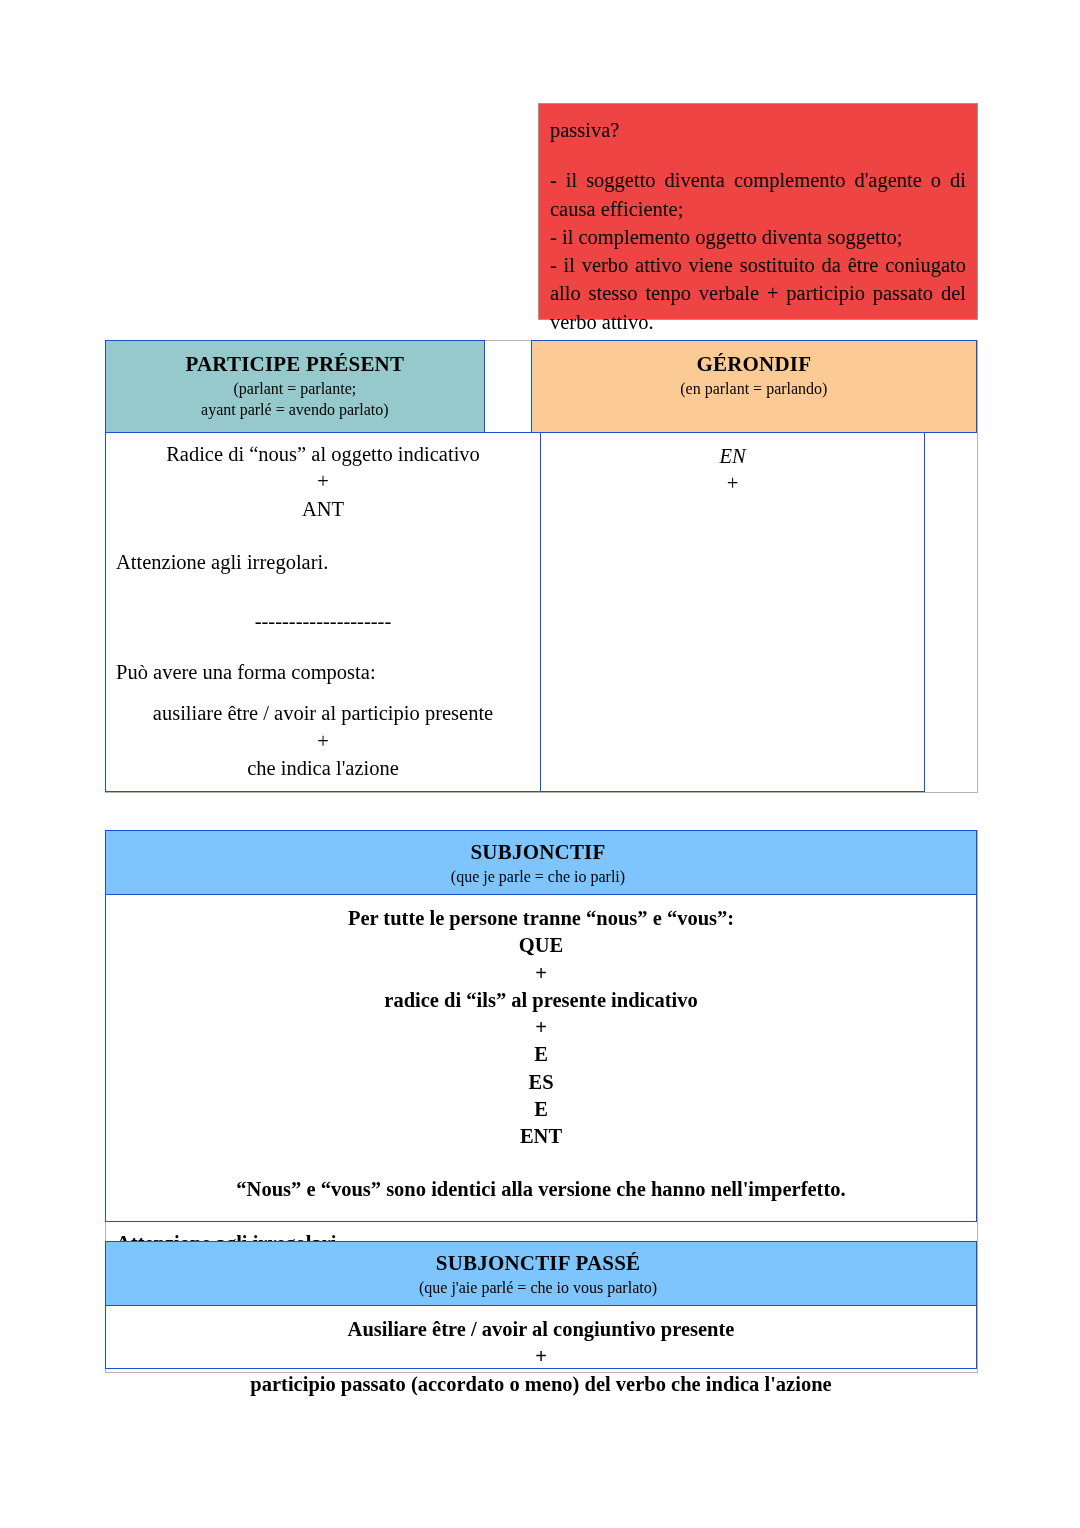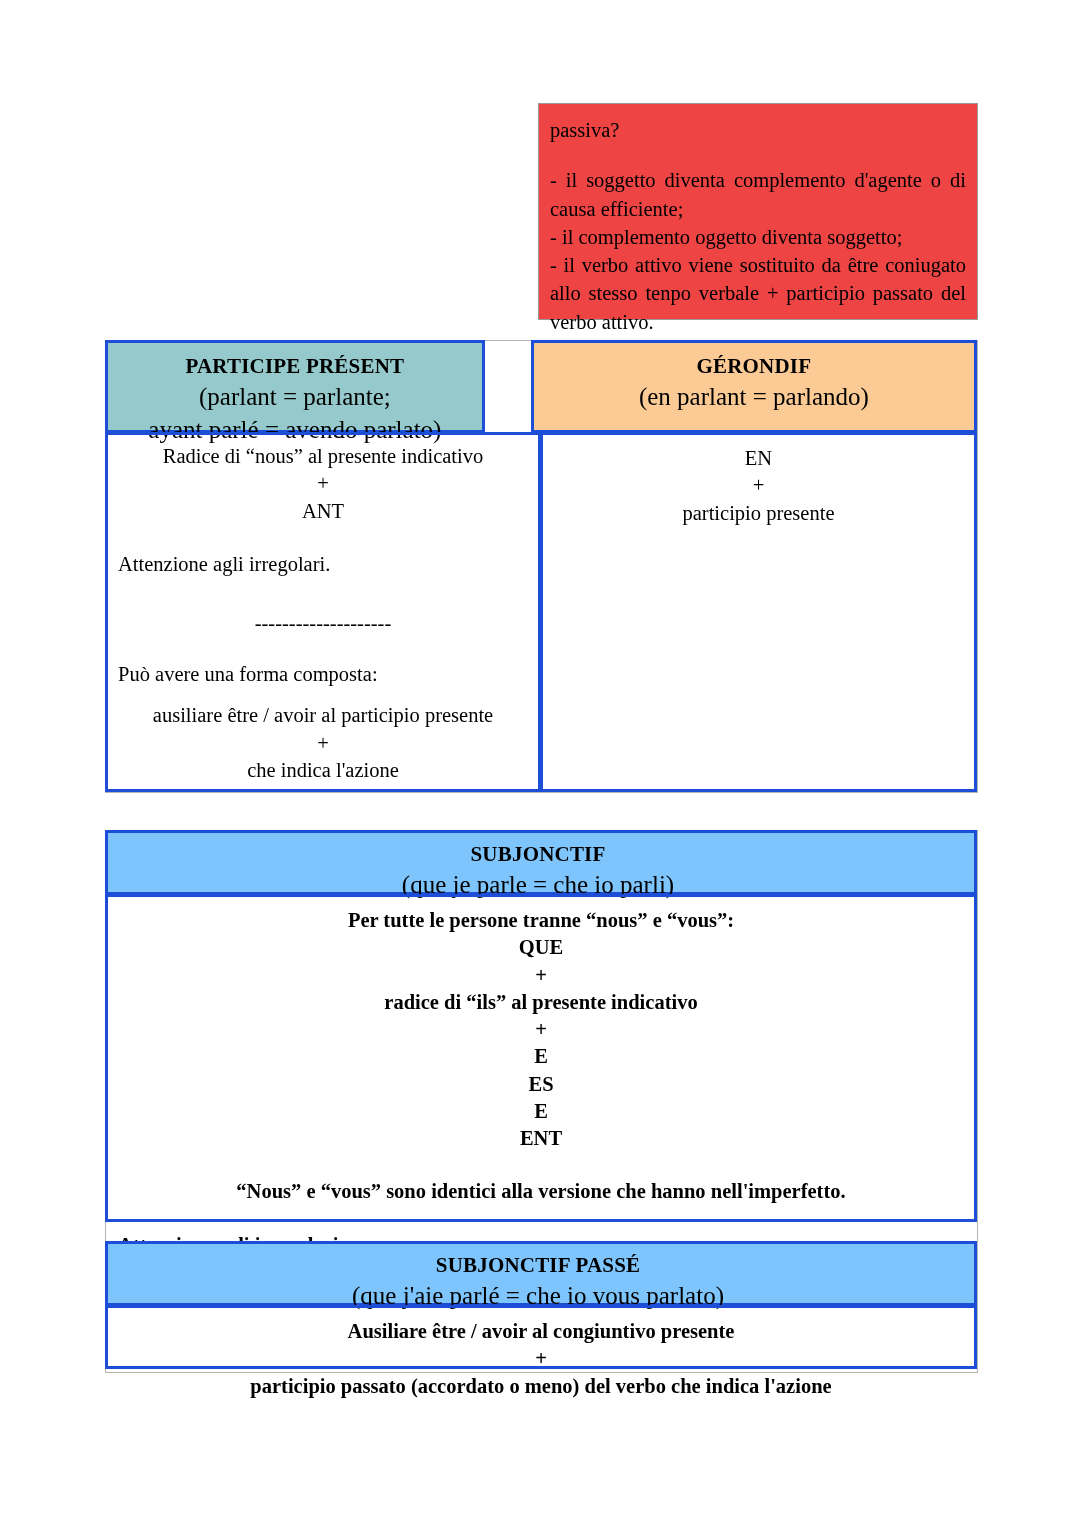--- a/index.html
+++ b/index.html
@@ -35,21 +35,21 @@
   .passiva-gap { height: 22px; }
 
   
   .tbl {
     position: absolute;
     border: 1px solid #b5b5b5;
     background: #ffffff;
   }
   .trow { display: flex; }
   .cell {
-    border: 3px solid #1d4ed8;
+    border: 1px solid #1d4ed8;
     margin: -1px 0 0 -1px;
   }
 
   
   #participe-table {
     left: 105px;
     top: 340px;
     width: 873px;
     height: 453px;
   }
@@ -60,25 +60,25 @@
   }
   .pp-head-left { width: 436px; background: #95c9cb; }
   .pp-head-right { width: 513px; background: #fccb95; margin-left: 46px; }
   .head-title {
     font-weight: bold;
     font-size: 21px;
     line-height: 1.3;
     letter-spacing: .2px;
   }
   .head-sub {
-    font-size: 25px;
+    font-size: 16px;
     line-height: 1.32;
   }
   .pp-body-left  { width: 436px; height: 360px; padding: 8px 10px 0 10px; }
-  .pp-body-right { width: 437px; height: 360px; padding: 10px 10px 0 10px; text-align: center; }
+  .pp-body-right { width: 385px; height: 360px; padding: 10px 10px 0 10px; text-align: center; font-style: italic; }
 
   .ctr { text-align: center; }
   .lft { text-align: left; }
   .ln  { font-size: 20.5px; line-height: 1.33; }
   .spacer-sm { height: 14px; }
   .spacer-md { height: 26px; }
   .spacer-lg { height: 34px; }
   .dashline {
     text-align: center;
     font-size: 20.5px;
@@ -128,38 +128,37 @@
       <div class="head-sub">ayant parlé = avendo parlato)</div>
     </div>
     <div class="cell pp-head-right">
       <div class="head-title">GÉRONDIF</div>
       <div class="head-sub">(en parlant = parlando)</div>
     </div>
   </div>
 
   <div class="trow">
     <div class="cell pp-body-left">
-      <div class="ln ctr">Radice di “nous” al presente indicativo</div>
+      <div class="ln ctr">Radice di “nous” al oggetto indicativo</div>
       <div class="ln ctr">+</div>
       <div class="ln ctr">ANT</div>
       <div class="spacer-md"></div>
       <div class="ln lft">Attenzione agli irregolari.</div>
       <div class="spacer-lg"></div>
       <div class="dashline">--------------------</div>
       <div class="spacer-md"></div>
       <div class="ln lft">Può avere una forma composta:</div>
       <div class="spacer-sm"></div>
       <div class="ln ctr">ausiliare être / avoir al participio presente</div>
       <div class="ln ctr">+</div>
       <div class="ln ctr">che indica l'azione</div>
     </div>
     <div class="cell pp-body-right">
       <div class="ln ctr">EN</div>
       <div class="ln ctr">+</div>
-      <div class="ln ctr">participio presente</div>
     </div>
   </div>
 </div>
 
 <div class="tbl" id="subjonctif-table">
 
   <div class="trow">
     <div class="cell sj-head sj-head-1">
       <div class="head-title">SUBJONCTIF</div>
       <div class="head-sub">(que je parle = che io parli)</div>

